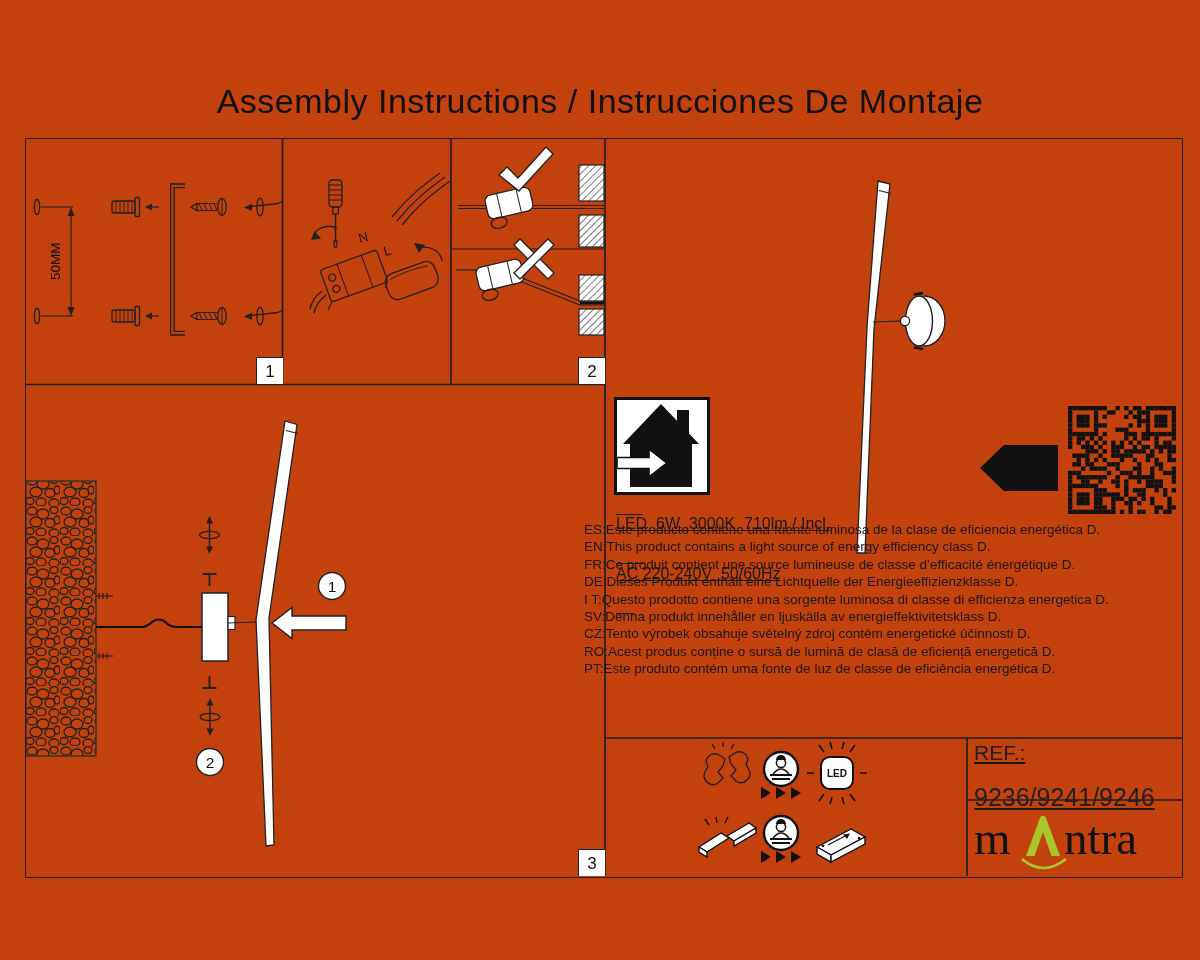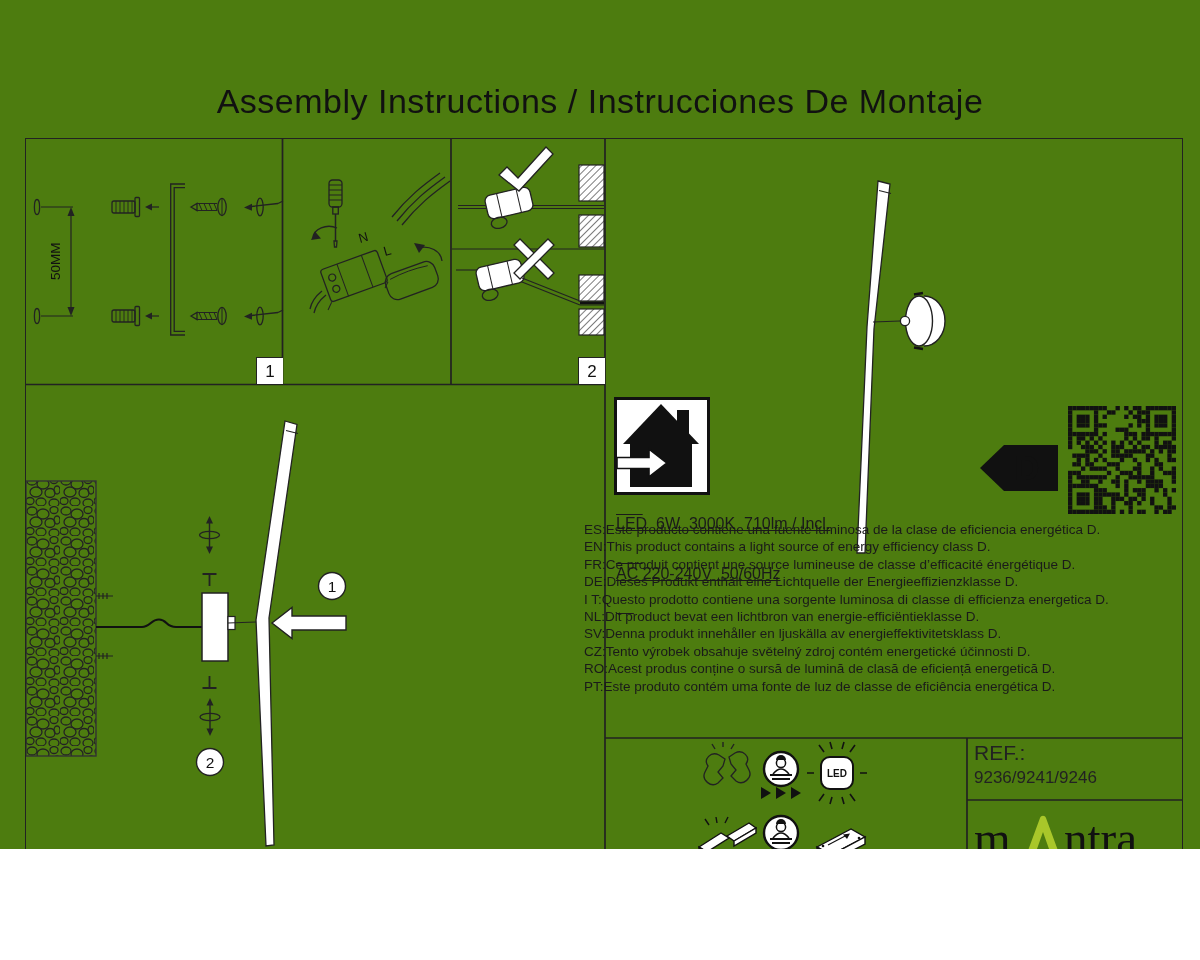--- a/index.html
+++ b/index.html
@@ -1,32 +1,32 @@
 <!DOCTYPE html>
 <html><head>
 <meta charset="utf-8">
 <style>
   html,body{margin:0;padding:0;background:#fff;}
-  .page{position:relative;width:1200px;height:849px;background:#4d7c0f;
+  .page{position:relative;width:1200px;height:960px;background:#c2410c;
         font-family:"Liberation Sans",sans-serif;color:#1a1a1a;overflow:hidden;}
   .title{position:absolute;top:82px;left:0;width:1200px;text-align:center;
          font-size:34px;color:#111;letter-spacing:.5px;}
   .frame{position:absolute;left:25px;top:138px;width:1156px;height:738px;
          border:1.8px solid #222;}
   .art{position:absolute;left:0;top:0;pointer-events:none;}
   .numbox{position:absolute;width:26px;height:26px;border-top:1.6px solid #222;
           border-left:1.6px solid #222;text-align:center;line-height:27px;
           font-size:17px;color:#111;background:#fff;}
   .spec{position:absolute;left:590px;top:344px;font-size:16px;line-height:16.5px;
         white-space:pre;color:#1a1a1a;text-decoration:underline;}
   .langs{position:absolute;left:558px;top:382px;font-size:13.5px;line-height:17.4px;
          color:#1a1a1a;white-space:nowrap;}
-  .refblock{position:absolute;left:948px;top:602px;width:206px;}
+  .refblock{position:absolute;left:948px;top:602px;width:206px;text-decoration:underline;}
   .ref-label{font-size:21px;color:#222;}
-  .ref-value{font-size:17px;color:#222;margin-top:3px;}
+  .ref-value{font-size:25px;color:#222;margin-top:18px;}
   .logo{position:absolute;left:946px;top:667px;}
   svg text{font-family:"Liberation Sans",sans-serif;fill:#111;}
   .serif{font-family:"Liberation Serif","DejaVu Serif",serif;}
   .ln{fill:none;stroke:#222;stroke-width:1.3;}
 </style>
 </head>
 <body>
 
 <div class="page">
 
@@ -598,21 +598,20 @@
       <div>LED  6W  3000K  710lm / Incl.</div>
       <div>AC 220-240V  50/60Hz</div>
     </div>
 
     <div class="langs">
       <div>ES:Este producto contiene una fuente luminosa de la clase de eficiencia energética D.</div>
       <div>EN:This product contains a light source of energy efficiency class D.</div>
       <div>FR:Ce produit contient une source lumineuse de classe d’efficacité énergétique D.</div>
       <div>DE:Dieses Produkt enthält eine Lichtquelle der Energieeffizienzklasse D.</div>
       <div>I T:Questo prodotto contiene una sorgente luminosa di classe di efficienza energetica D.</div>
-      <div>NL:Dit product bevat een lichtbron van energie-efficiëntieklasse D.</div>
       <div>SV:Denna produkt innehåller en ljuskälla av energieffektivitetsklass D.</div>
       <div>CZ:Tento výrobek obsahuje světelný zdroj contém energetické účinnosti D.</div>
       <div>RO:Acest produs conține o sursă de lumină de clasă de eficiență energetică D.</div>
       <div>PT:Este produto contém uma fonte de luz de classe de eficiência energética D.</div>
     </div>
 
     <div class="refblock">
       <div class="ref-label">REF.:</div>
       <div class="ref-value">9236/9241/9246</div>
     </div>

